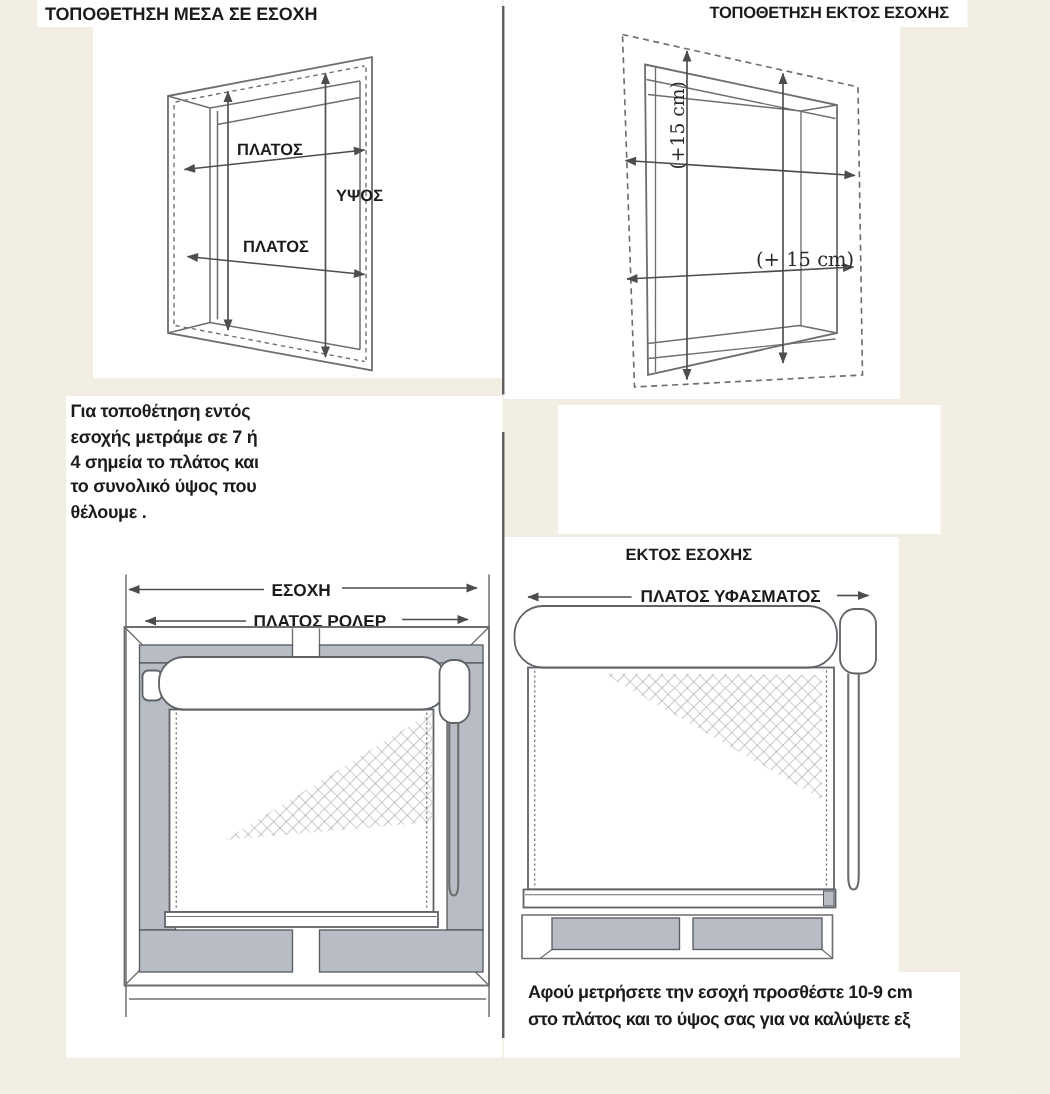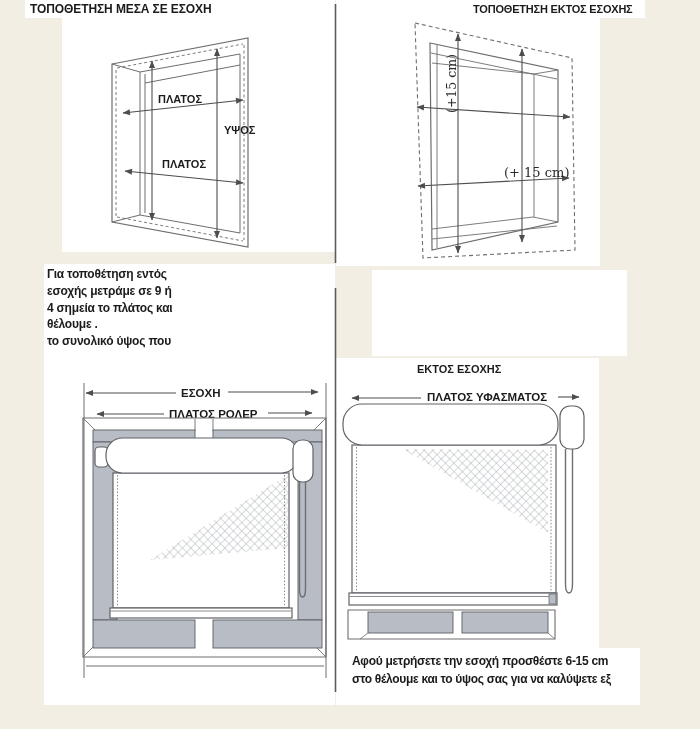--- a/index.html
+++ b/index.html
@@ -135,25 +135,25 @@
       <rect class="grayfill" x="462" y="612" width="86" height="21"></rect>
       <path class="ln" stroke-width="0.8" d="M368,633 L360,639 M548,633 L555,639"></path>
     </g>
   </svg>
 
   <div class="ttl ttl-left">ΤΟΠΟΘΕΤΗΣΗ ΜΕΣΑ ΣΕ ΕΣΟΧΗ</div>
   <div class="ttl ttl-right">ΤΟΠΟΘΕΤΗΣΗ ΕΚΤΟΣ ΕΣΟΧΗΣ</div>
 
   <div class="cap cap-left">
     <div>Για τοποθέτηση εντός</div>
-    <div>εσοχής μετράμε σε 9 ή</div>
+    <div>εσοχής μετράμε σε 7 ή</div>
     <div>4 σημεία το πλάτος και</div>
+    <div>το συνολικό ύψος που</div>
     <div>θέλουμε .</div>
-    <div>το συνολικό ύψος που</div>
   </div>
 
 
   <div class="cap cap-bottom">
-    <div>Αφού μετρήσετε την εσοχή προσθέστε 6-15 cm</div>
-    <div>στο θέλουμε και το ύψος σας για να καλύψετε εξ</div>
+    <div>Αφού μετρήσετε την εσοχή προσθέστε 10-9 cm</div>
+    <div>στο πλάτος και το ύψος σας για να καλύψετε εξ</div>
   </div>
 
 </div>
 
 </body></html>

